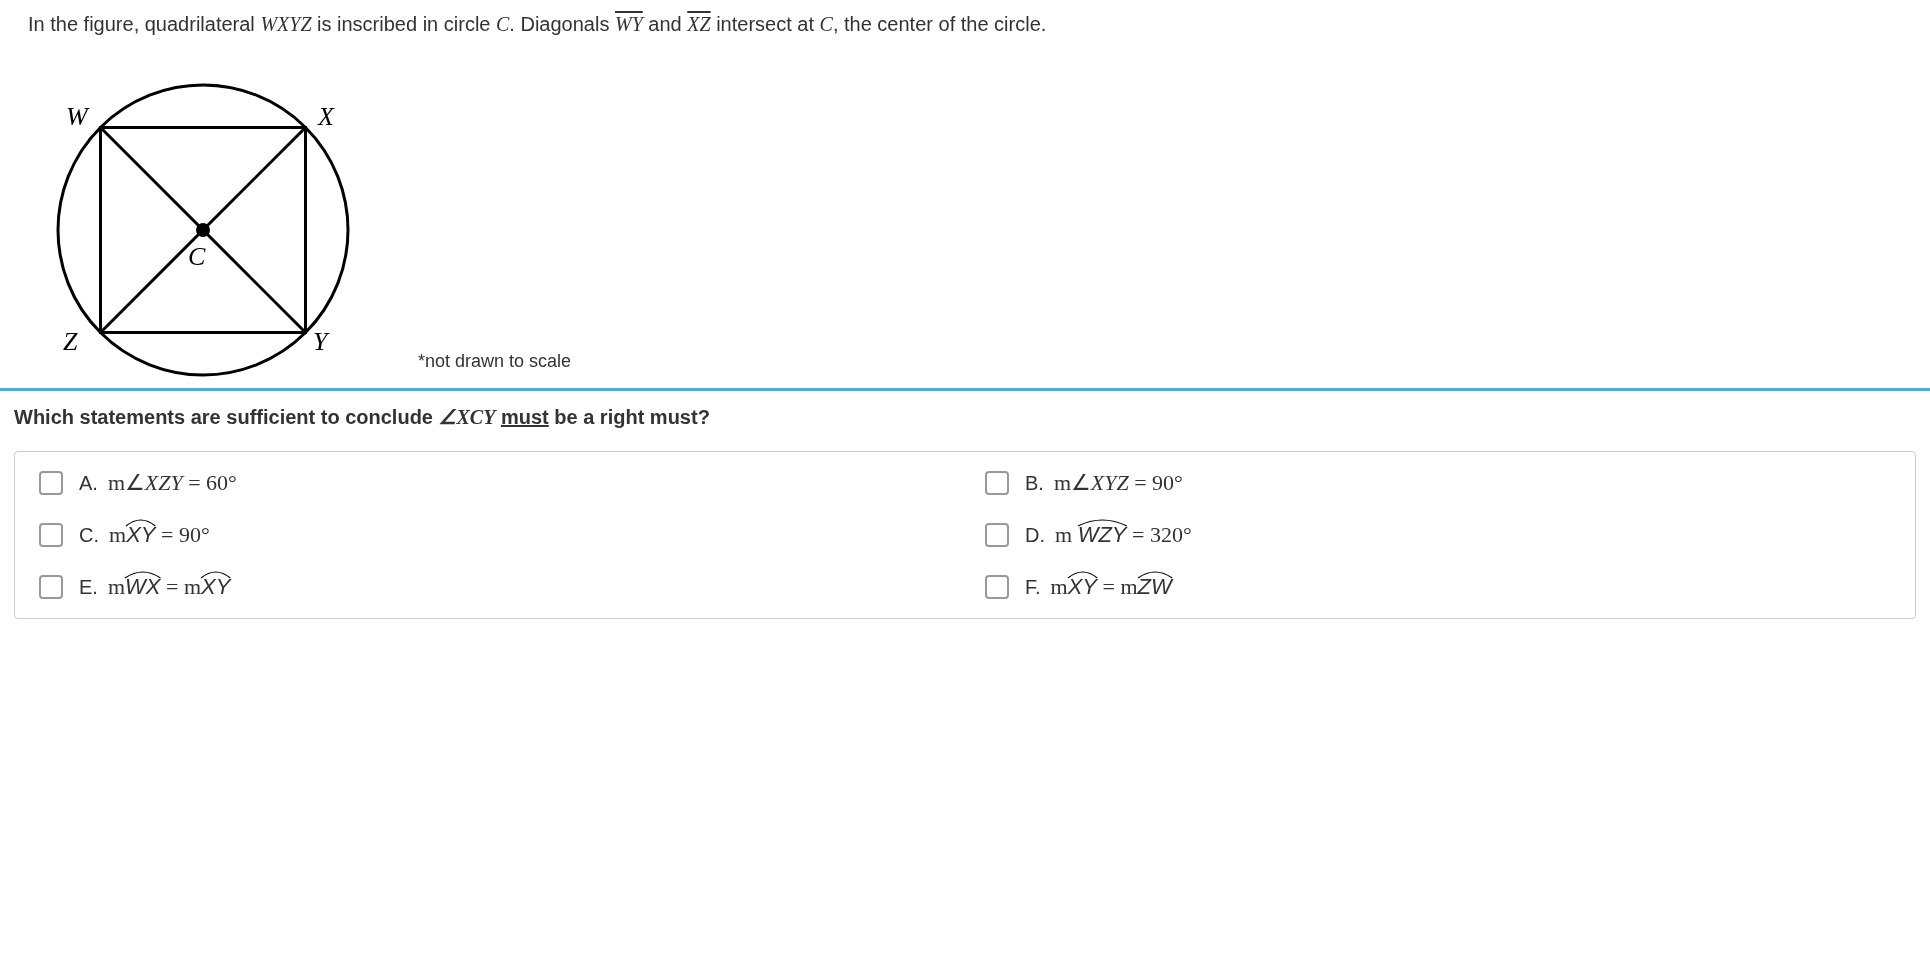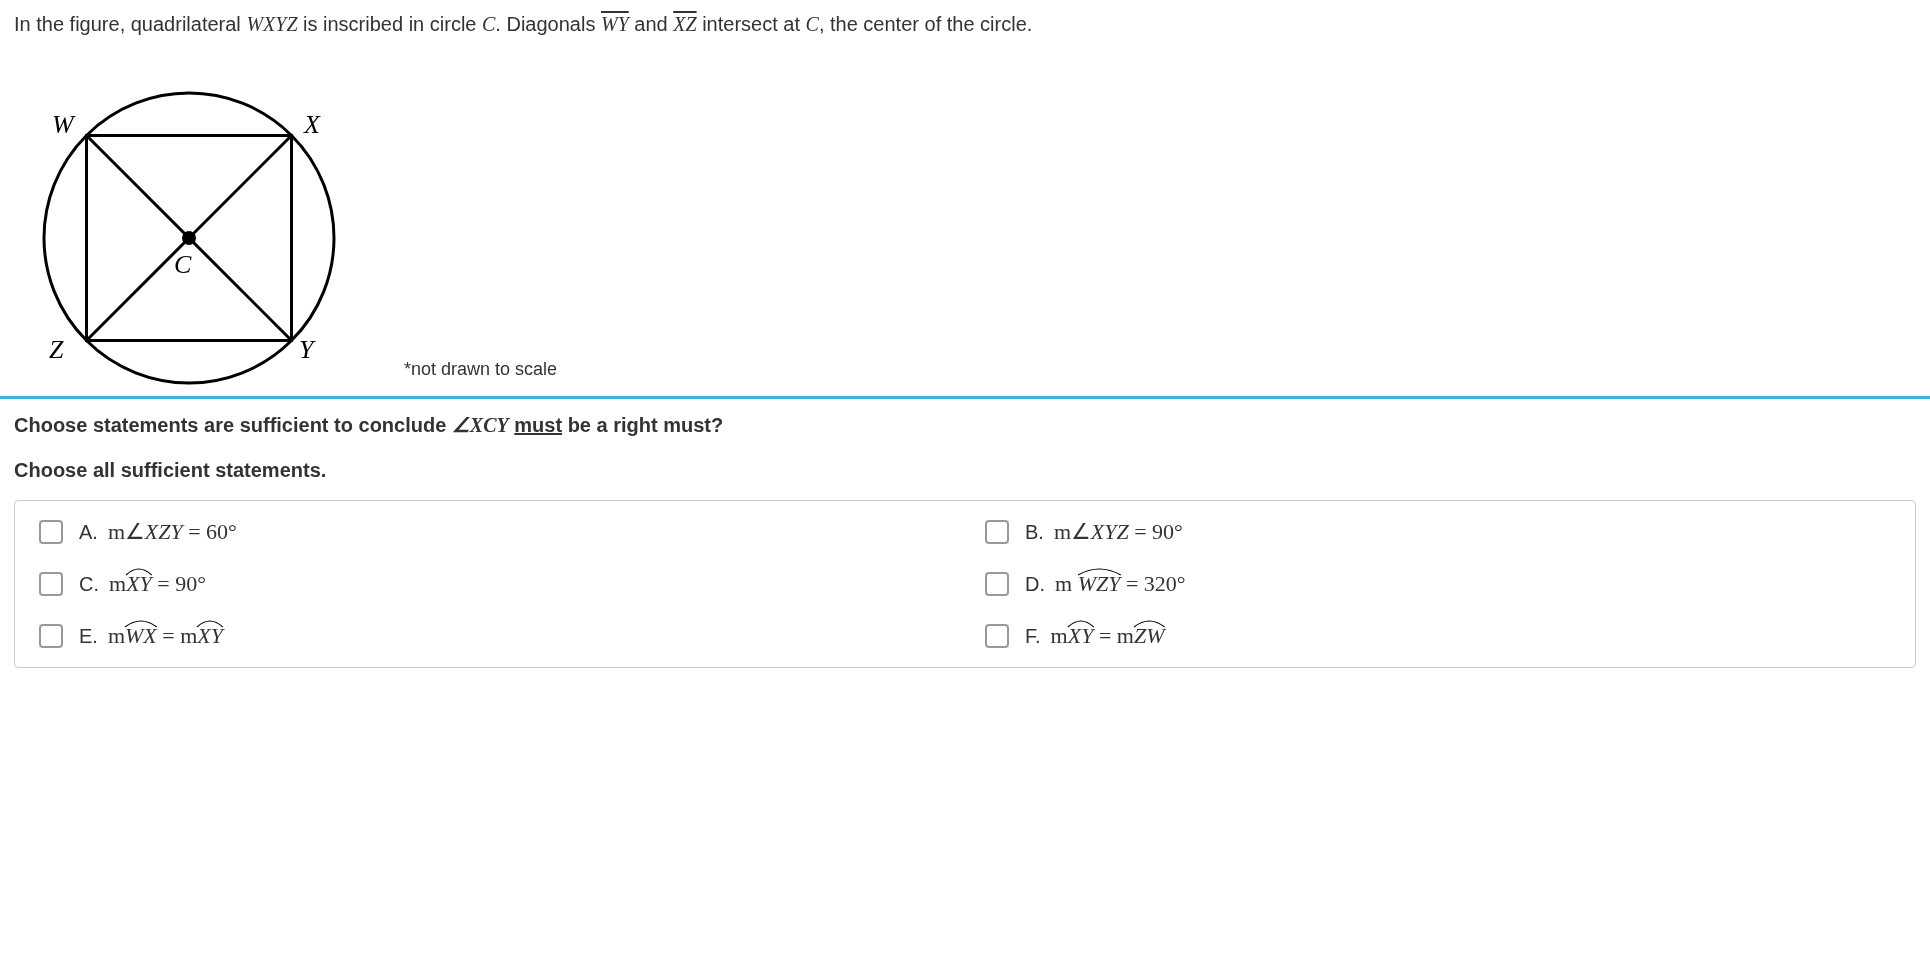--- a/index.html
+++ b/index.html
@@ -5,25 +5,25 @@
   * { box-sizing: border-box; }
   body {
     font-family: 'Segoe UI', Arial, sans-serif;
     margin: 0;
     padding: 0;
     background: #fff;
     color: #333;
     font-size: 20px;
   }
   .question-header {
-    padding: 10px 14px 8px 14px;
+    padding: 10px 14px 8px 28px;
     border-bottom: 3px solid #3db4e0;
     display: flex;
     flex-direction: column;
-    gap: 20px;
+    gap: 12px;
   }
   .intro-line {
     font-size: 20px;
     line-height: 1.4;
   }
   .figure-row {
     display: flex;
     align-items: flex-end;
     gap: 40px;
   }
@@ -90,21 +90,21 @@
   .math-italic { font-style: italic; font-family: 'Times New Roman', serif; }
   .overline {
     text-decoration: overline;
     font-style: italic;
     font-family: 'Times New Roman', serif;
   }
   .arc-container {
     position: relative;
     display: inline-block;
     font-style: italic;
-    font-family: Liberation Serif, serif;
+    font-family: Liberation Sans, sans-serif;
   }
   .arc-svg {
     position: absolute;
     left: 0;
     right: 0;
     top: -4px;
     width: 100%;
     height: 10px;
     overflow: visible;
   }
@@ -132,26 +132,23 @@
         <text x="35" y="300" font-family="Times New Roman" font-style="italic" font-size="26">Z</text>
         <text x="160" y="215" font-family="Times New Roman" font-style="italic" font-size="26">C</text>
       </svg>
     </div>
     <div class="scale-note">*not drawn to scale</div>
   </div>
 </div>
 
 <div class="question-body">
   <div class="question-text">
-    <span>Choose statements are sufficient to conclude </span><span class="math-italic"><span>∠</span><span>XCY</span></span><span> </span><span class="underline">must</span><span> be a right must?</span>
-  </div>
-
-  <div class="instruction">
-    <span>Choose </span><span class="underline">all</span><span> sufficient statements.</span>
-  </div>
+    <span>Which statements are sufficient to conclude </span><span class="math-italic"><span>∠</span><span>XCY</span></span><span> </span><span class="underline">must</span><span> be a right must?</span>
+  </div>
+
 
   <div class="options-box">
 
     <div class="option">
       <div class="checkbox"></div>
       <div class="option-label">
         <span class="option-letter">A.</span>
         <span>
           <span>m∠</span><span class="math-italic">XZY</span><span> = 60°</span>
         </span>

